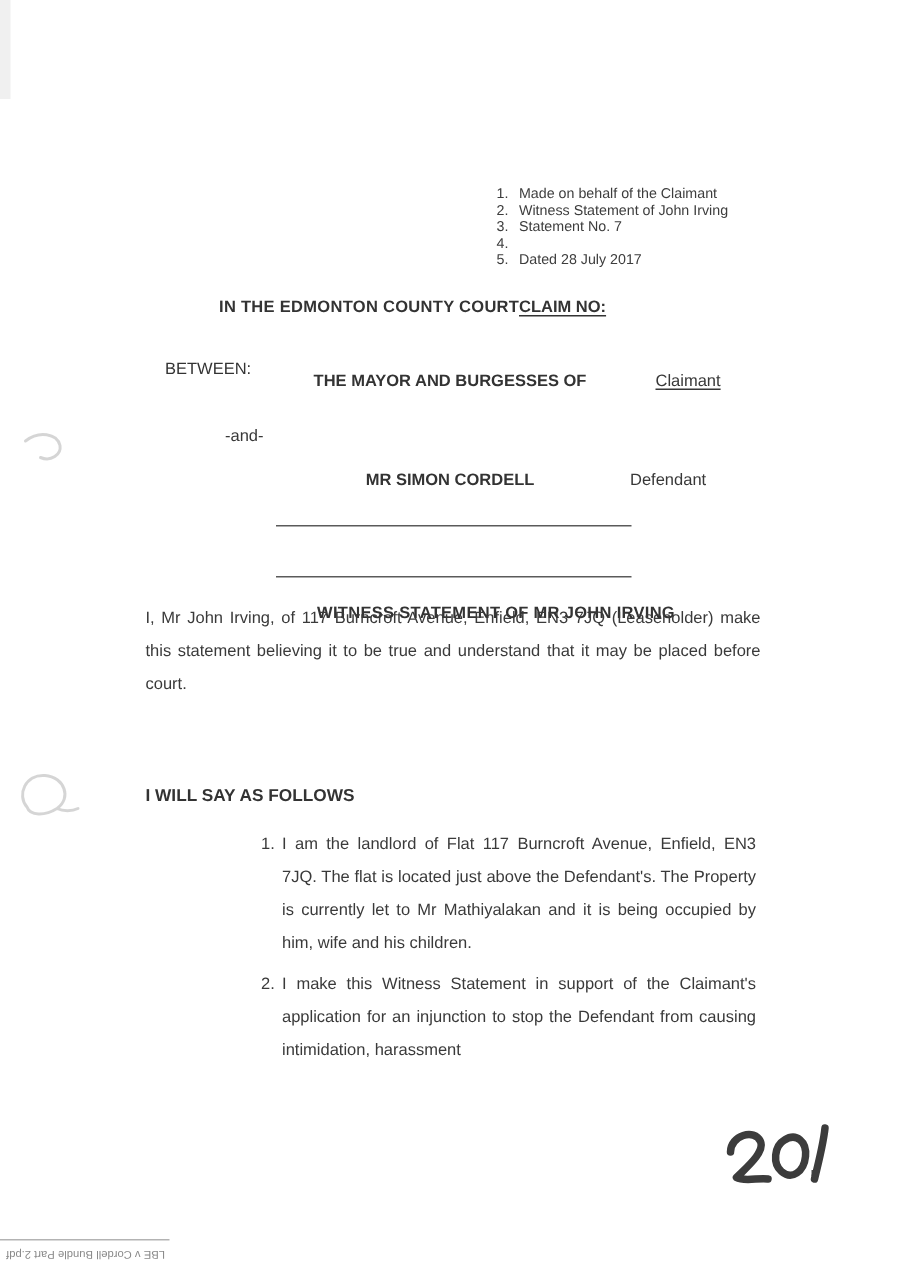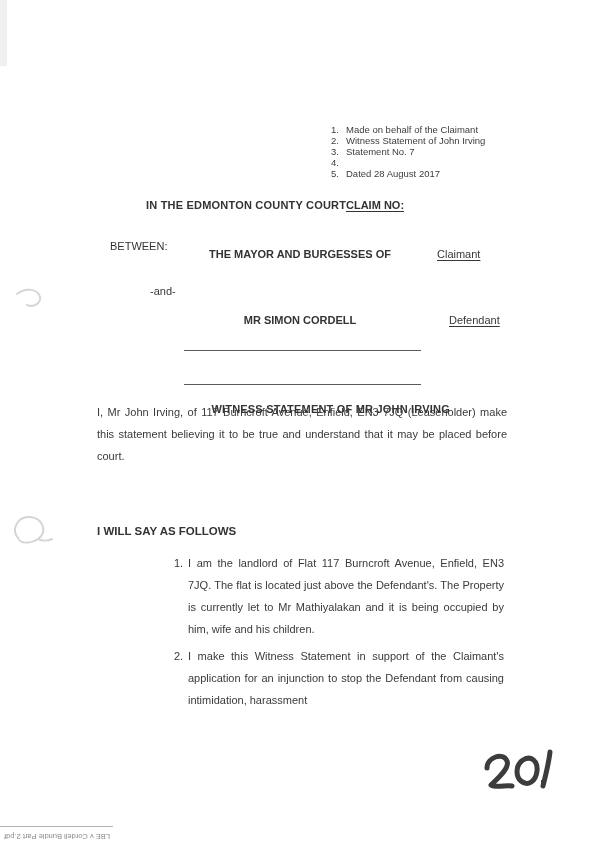--- a/index.html
+++ b/index.html
@@ -46,22 +46,22 @@
   }
   .and-sep{
     position:absolute;left:150px;top:285px;width:300px;
     text-align:left;font-size:11px;
   }
   .party-defendant{
     position:absolute;left:150px;top:314px;width:300px;
     text-align:center;font-size:11px;font-weight:bold;color:#333;
   }
   .role-defendant{
-    position:absolute;left:449px;top:314px;
-    font-size:11px;text-decoration:underline;text-underline-offset:2px;
+    position:absolute;left:420px;top:314px;
+    font-size:11px;text-underline-offset:2px;
   }
   .rule{
     position:absolute;left:184px;width:237px;height:1px;
     background:#5a5a5a;
   }
   .rule-top{top:350px;}
   .rule-bottom{top:384px;}
   .ws-title{
     position:absolute;left:150px;top:362px;width:300px;
     text-align:right;font-size:11px;font-weight:bold;
@@ -141,21 +141,21 @@
     <div class="ref-row">
       <span class="ref-num">3.</span>
       <span class="ref-text">Statement No. 7</span>
     </div>
     <div class="ref-row">
       <span class="ref-num">4.</span>
       <span class="ref-text"></span>
     </div>
     <div class="ref-row">
       <span class="ref-num">5.</span>
-      <span class="ref-text">Dated 28 August 2017</span>
+      <span class="ref-text">Dated 28 July 2017</span>
     </div>
   </div>
 
   <div class="court-title">IN THE EDMONTON COUNTY COURT</div>
   <div class="claim-no">CLAIM NO:</div>
   <div class="between">BETWEEN:</div>
 
   <div class="party-claimant">
     <div>THE MAYOR AND BURGESSES OF</div>
   </div>

